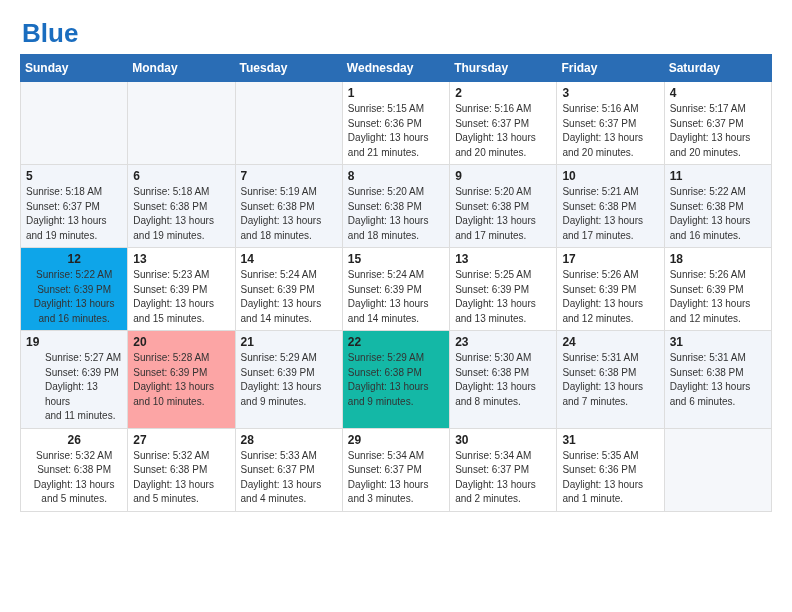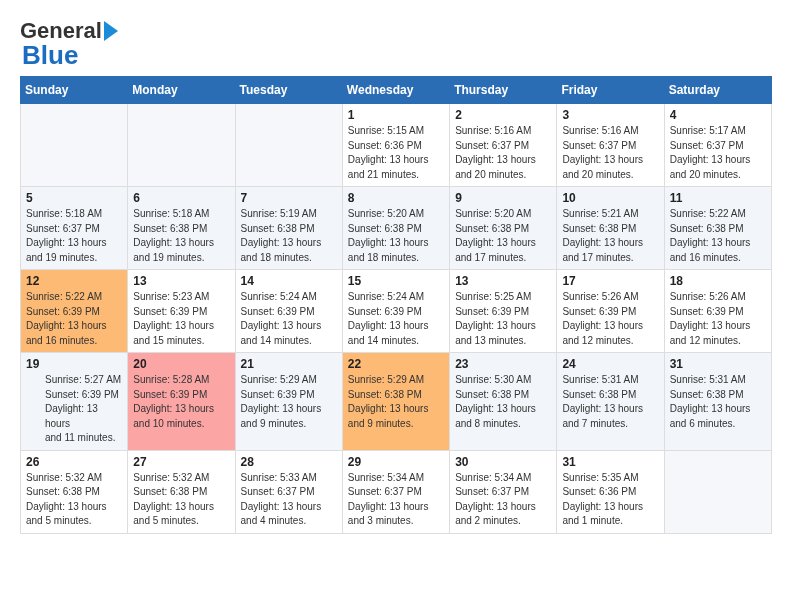--- a/index.html
+++ b/index.html
@@ -93,24 +93,20 @@
     }
     .empty-cell {
       background: #f5f7fa !important;
     }
   </style>
 </head>
 <body>
 
 <div class="header">
   <div class="logo">
-    <div style="display:flex; align-items:center; line-height:1;">
-      <span class="logo-text logo-general">General</span>
-      <span class="logo-arrow"></span>
-    </div>
     <div style="display:flex; align-items:center; padding-left:2px;">
       <span class="logo-text logo-blue" style="font-size:26px; font-weight:900; color:#1a6dbf;">Blue</span>
     </div>
   </div>
   <div class="title-block">
     <div class="month-title"></div>
     <div class="location-title"></div>
   </div>
 </div>
 
@@ -205,21 +201,21 @@
         </td>
         <td style="background: rgb(242, 245, 250);">
           <span class="day-number">11</span>
           <div class="day-info" style="white-space: pre-line;">Sunrise: 5:22 AM
 Sunset: 6:38 PM
 Daylight: 13 hours
 and 16 minutes.</div>
         </td>
       </tr>
       <tr>
-        <td style="background: #fdba74;">
+        <td style="background: #0ea5e9; text-align: center;">
           <span class="day-number">12</span>
           <div class="day-info" style="white-space: pre-line;">Sunrise: 5:22 AM
 Sunset: 6:39 PM
 Daylight: 13 hours
 and 16 minutes.</div>
         </td>
         <td style="background: rgb(255, 255, 255);">
           <span class="day-number">13</span>
           <div class="day-info" style="white-space: pre-line;">Sunrise: 5:23 AM
 Sunset: 6:39 PM
@@ -277,21 +273,21 @@
 Daylight: 13 hours
 and 10 minutes.</div>
         </td>
         <td style="background: rgb(242, 245, 250);">
           <span class="day-number">21</span>
           <div class="day-info" style="white-space: pre-line;">Sunrise: 5:29 AM
 Sunset: 6:39 PM
 Daylight: 13 hours
 and 9 minutes.</div>
         </td>
-        <td style="background: #fdba74;">
+        <td style="background: #14b8a6;">
           <span class="day-number">22</span>
           <div class="day-info" style="white-space: pre-line;">Sunrise: 5:29 AM
 Sunset: 6:38 PM
 Daylight: 13 hours
 and 9 minutes.</div>
         </td>
         <td style="background: rgb(242, 245, 250);">
           <span class="day-number">23</span>
           <div class="day-info" style="white-space: pre-line;">Sunrise: 5:30 AM
 Sunset: 6:38 PM
@@ -307,21 +303,21 @@
         </td>
         <td style="background: rgb(242, 245, 250);">
           <span class="day-number">31</span>
           <div class="day-info" style="white-space: pre-line;">Sunrise: 5:31 AM
 Sunset: 6:38 PM
 Daylight: 13 hours
 and 6 minutes.</div>
         </td>
       </tr>
       <tr>
-        <td style="background: rgb(255, 255, 255);">
+        <td style="background: rgb(255, 255, 255); text-align: center;">
           <span class="day-number">26</span>
           <div class="day-info" style="white-space: pre-line;">Sunrise: 5:32 AM
 Sunset: 6:38 PM
 Daylight: 13 hours
 and 5 minutes.</div>
         </td>
         <td style="background: rgb(255, 255, 255);">
           <span class="day-number">27</span>
           <div class="day-info" style="white-space: pre-line;">Sunrise: 5:32 AM
 Sunset: 6:38 PM

